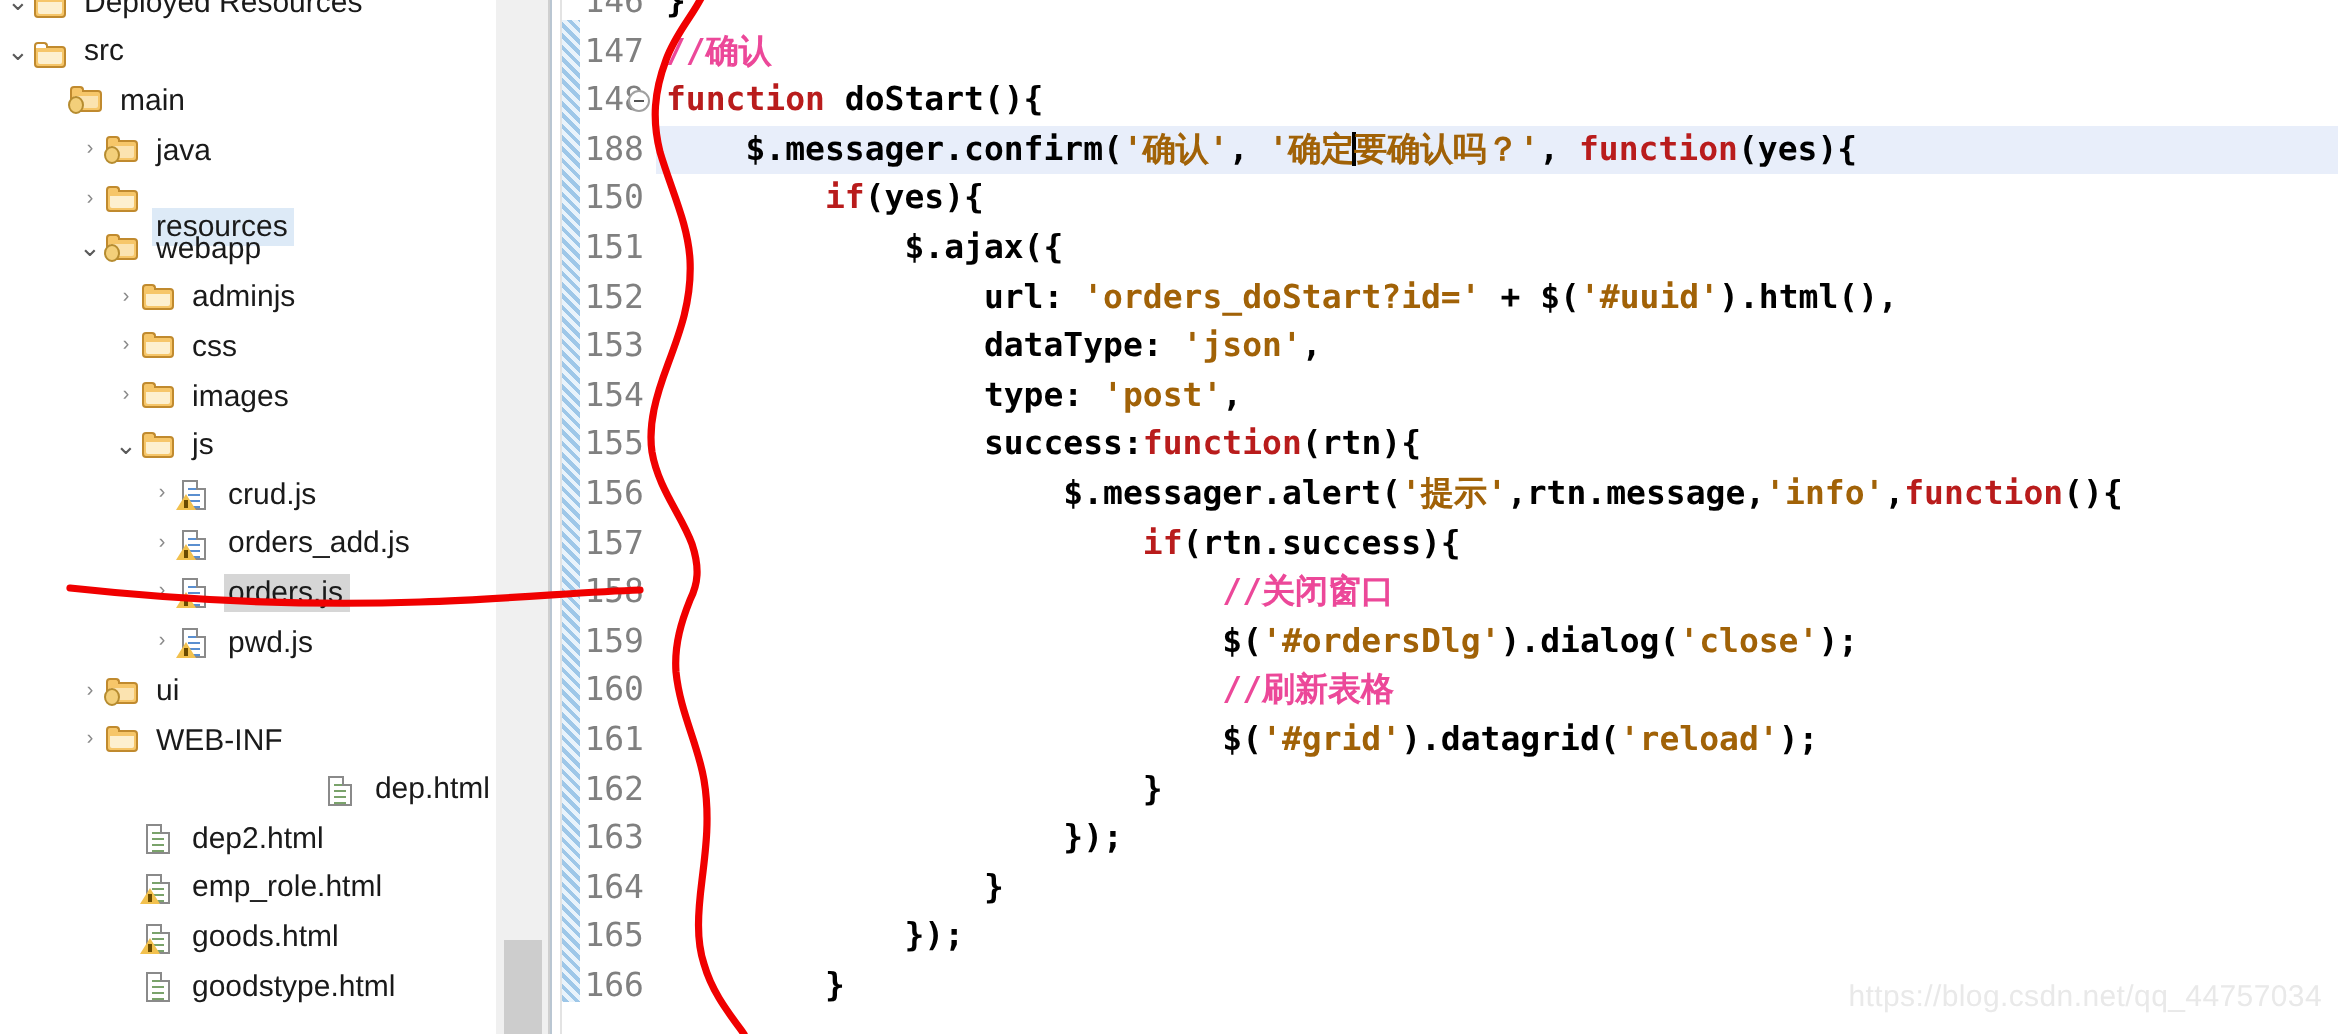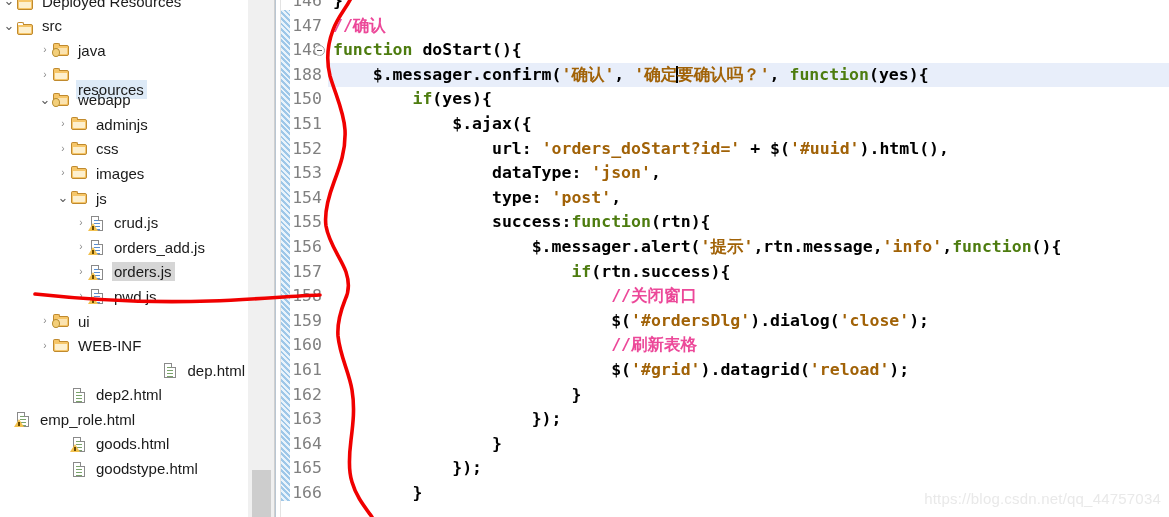--- a/index.html
+++ b/index.html
@@ -109,21 +109,21 @@
   }
   .ln{
     position:absolute;right:6px;top:0;color:#808080;
     font-family:"DejaVu Sans Mono","Liberation Mono",monospace;
     font-size:16.5px;line-height:24.6px;font-weight:normal;
   }
   .lrow{height:24.6px;position:relative;}
   .hl-line{position:absolute;left:0;right:0;top:0;height:24.6px;background:#e8eefa;}
   .src{position:relative;z-index:2;display:inline-block;padding-left:5px;font-weight:bold;}
   .t-plain{color:#000000;}
-  .t-kw{color:#4d7c0f;}
+  .t-kw{color:#b91c1c;}
   .t-str{color:#a16207;}
   .t-cmt{color:#ec4899;}
   .t-fold{position:absolute;left:-14px;top:7px;width:11px;height:11px;border:1px solid #a0a0a0;
     border-radius:50%;background:#fff;box-sizing:border-box;z-index:3;}
   .t-fold:after{content:"";position:absolute;left:2px;top:4px;width:5px;height:1px;background:#555;}
   .caret{display:inline-block;width:0;border-left:2px solid #000;height:17px;
     vertical-align:-3px;margin:0 -1px;}
 
   
   #annot{position:absolute;left:0;top:0;width:1169px;height:517px;pointer-events:none;z-index:40;}
@@ -144,26 +144,34 @@
         <div class="tree-row" style="padding-left: 2px; margin-top: -11px;">
           <span class="twisty open" style="font-size: 13px; line-height: 6px;">⌄</span>
           <span class="ico"><span class="folder src"></span></span>
           <span class="lbl">Deployed Resources</span>
         </div>
         <div class="tree-row" style="padding-left: 2px;">
           <span class="twisty open" style="font-size: 13px; line-height: 6px;">⌄</span>
           <span class="ico"><span class="folder src"></span></span>
           <span class="lbl">src</span>
         </div>
-        <div class="tree-row" style="padding-left: 38px;">
-          <span class="twisty">›</span>
+        <div class="tree-row" style="padding-left: 20px;">
+          <span class="twisty"></span>
           <span class="ico">
             <span class="folder pkg"></span>
             <span class="badge-j"></span>
           </span>
+          <span class="lbl">main</span>
+        </div>
+        <div class="tree-row" style="padding-left: 38px;">
+          <span class="twisty">›</span>
+          <span class="ico">
+            <span class="folder pkg"></span>
+            <span class="badge-j"></span>
+          </span>
           <span class="lbl">java</span>
         </div>
         <div class="tree-row" style="padding-left: 38px;">
           <span class="twisty">›</span>
           <span class="ico">
             <span class="folder"></span>
           </span>
           <span class="lbl sel-blue">resources</span>
         </div>
         <div class="tree-row" style="padding-left: 38px;">
@@ -268,21 +276,21 @@
         </div>
         <div class="tree-row" style="padding-left: 56px;">
           <span class="twisty"></span>
           <span class="ico">
             <span class="page">
               <span class="corner"></span>
             </span>
           </span>
           <span class="lbl">dep2.html</span>
         </div>
-        <div class="tree-row" style="">
+        <div class="tree-row" style="padding-left: 56px;">
           <span class="twisty"></span>
           <span class="ico">
             <span class="page">
               <span class="corner"></span>
             </span>
             <span class="warn"></span>
           </span>
           <span class="lbl">emp_role.html</span>
         </div>
         <div class="tree-row" style="padding-left: 56px;">

